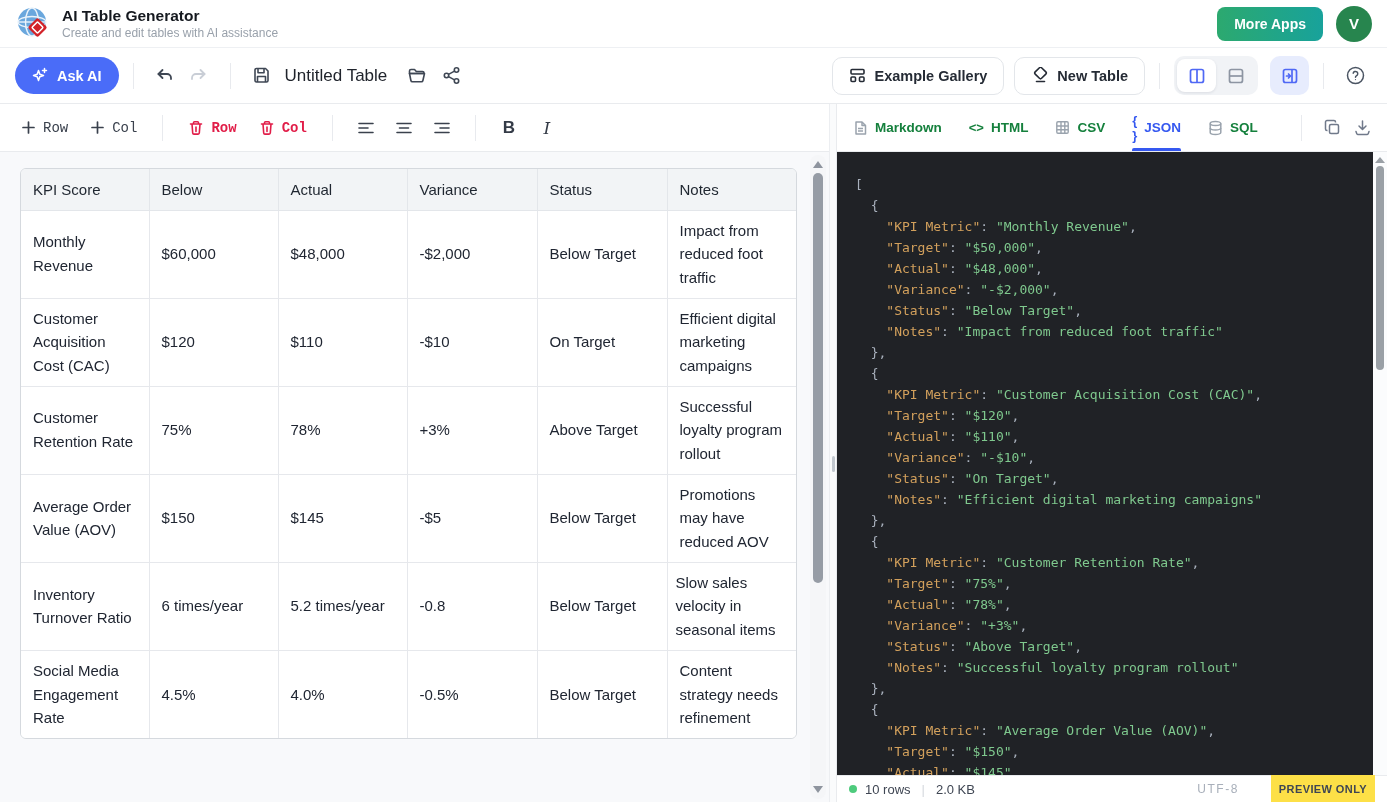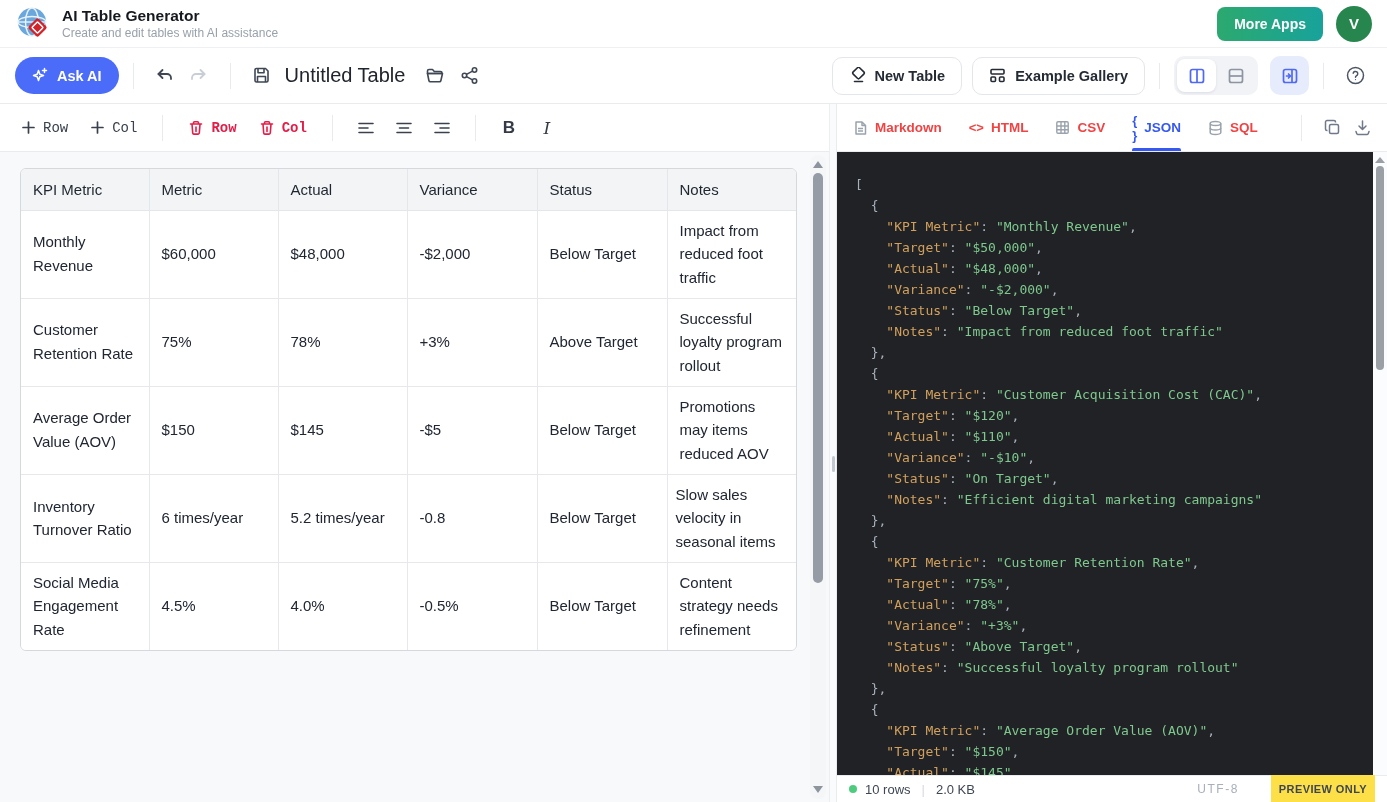--- a/index.html
+++ b/index.html
@@ -25,21 +25,21 @@
   .toolbar { height:56px; flex:0 0 56px; display:flex; align-items:center; padding:0 15px;
     border-bottom:1px solid #e9ebee; background:#fff; }
   .ask-ai { height:37px; border-radius:19px; background:var(--accent,#4a6cf8); color:#fff;
     font-weight:700; font-size:14.5px; font-family:inherit; padding:0 17px; display:flex;
     align-items:center; gap:8px; border:none; cursor:pointer; }
   .tb-divider { width:1px; height:26px; background:#e8eaee; margin:0 14px; }
   .icon-btn { width:34px; height:34px; display:flex; align-items:center; justify-content:center;
     background:transparent; border:none; border-radius:6px; cursor:pointer; }
   .icon-btn svg { stroke:#3f4754; }
   .icon-btn.disabled svg { stroke:#c9ced6; }
-  .doc-title { font-size:20px; color:#20242c; margin:0 13px 0 6px; }
+  .doc-title { font-size:17px; color:#20242c; margin:0 13px 0 6px; }
   .toolbar-right { margin-left:auto; display:flex; align-items:center; }
   .btn-outline { height:38px; padding:0 16px; border:1px solid #e3e6ea; border-radius:10px;
     background:#fff; display:flex; align-items:center; gap:9px; font-size:14.5px;
     font-weight:600; color:#252b35; font-family:inherit; cursor:pointer; }
   .btn-outline + .btn-outline { margin-left:10px; }
   .segmented { background:#f1f3f6; border-radius:10px; padding:3px; display:flex; }
   .seg { width:39px; height:33px; border-radius:8px; display:flex; align-items:center;
     justify-content:center; border:none; background:transparent; cursor:pointer; }
   .seg.active { background:#fff; box-shadow:0 1px 3px rgba(20,30,60,.10); }
   .panel-btn { width:39px; height:39px; border-radius:10px; background:#e7ecfd; border:none;
@@ -90,21 +90,21 @@
     border-right:5px solid transparent; }
   .sb-arrow.up { top:6px; border-bottom:7px solid #8e949e; }
   .sb-arrow.down { bottom:6px; border-top:7px solid #8e949e; }
   .sb-thumb { position:absolute; left:3px; width:10px; border-radius:5px; background:#969ca5; }
   .v-scrollbar .sb-thumb { top:18px; height:410px; }
 
   
   .export-tabs { height:48px; flex:0 0 48px; border-bottom:1px solid #e9ebee; display:flex;
     align-items:center; padding:0 16px; background:#fff; }
   .tab { height:100%; display:flex; align-items:center; gap:7px; margin-right:27px;
-    font-size:13.5px; font-weight:700; color:#ef4444; position:relative; background:none;
+    font-size:13.5px; font-weight:700; color:#15803d; position:relative; background:none;
     border:none; font-family:inherit; cursor:pointer; }
   .tab .glyph { font-size:13px; font-weight:700; }
   .tab svg { stroke:#9aa3ad; }
   .tab.active { color:var(--tab-active,#3558f0); }
   .tab.active::after { content:""; position:absolute; left:0; right:0; bottom:0; height:3px;
     border-radius:2px 2px 0 0; background:var(--tab-active,#3558f0); }
   .tabs-right { margin-left:auto; display:flex; align-items:center; }
   .tabs-right .tb-divider { margin:0 16px; }
   .tool-icon { width:30px; height:30px; background:none; border:none; display:flex;
     align-items:center; justify-content:center; cursor:pointer; }
@@ -203,35 +203,35 @@
           <circle cx="14.5" cy="15" r="2.2"></circle>
         <line x1="6.5" y1="8.4" x2="12.5" y2="5.1"></line>
           <line x1="6.5" y1="10.6" x2="12.5" y2="13.9"></line>
       </svg>
     </button>
 
     <div class="toolbar-right">
       <button class="btn-outline">
         <span style="display:flex;">
           <svg width="17" height="17" viewBox="0 0 17 17" fill="none" stroke="#252b35" stroke-width="1.6" stroke-linejoin="round">
-            <rect x="5" y="1.5" width="9" height="9" rx="1.5" transform="rotate(45 9.5 6)"></rect>
-            <path d="M5.5 14.5 h8" stroke-linecap="round"></path>
-          </svg>
-        </span>
-        <span>New Table</span>
-      </button>
-      <button class="btn-outline">
-        <span style="display:flex;">
-          <svg width="17" height="17" viewBox="0 0 17 17" fill="none" stroke="#252b35" stroke-width="1.6" stroke-linejoin="round">
             <rect x="2" y="2.5" width="13" height="4.5" rx="1"></rect>
             <rect x="2" y="10" width="4.5" height="4.5" rx="1"></rect>
             <rect x="10.5" y="10" width="4.5" height="4.5" rx="1"></rect>
           </svg>
         </span>
         <span>Example Gallery</span>
+      </button>
+      <button class="btn-outline">
+        <span style="display:flex;">
+          <svg width="17" height="17" viewBox="0 0 17 17" fill="none" stroke="#252b35" stroke-width="1.6" stroke-linejoin="round">
+            <rect x="5" y="1.5" width="9" height="9" rx="1.5" transform="rotate(45 9.5 6)"></rect>
+            <path d="M5.5 14.5 h8" stroke-linecap="round"></path>
+          </svg>
+        </span>
+        <span>New Table</span>
       </button>
       <div class="tb-divider"></div>
       <div class="segmented">
         <button class="seg active">
           <span style="display:flex;">
             <svg width="18" height="18" viewBox="0 0 18 18" fill="none" stroke="#4f68f5" stroke-width="1.7" stroke-linejoin="round">
               <rect x="2.5" y="2.5" width="13" height="13" rx="2"></rect>
                 <line x1="9" y1="2.5" x2="9" y2="15.5"></line>
             </svg>
           </span>
@@ -333,52 +333,60 @@
             <colgroup>
               <col style="width:128px">
                 <col style="width:129px">
                 <col style="width:129px">
               <col style="width:130px">
                 <col style="width:130px">
                 <col style="width:131px">
             </colgroup>
             <thead>
               <tr>
-                  <th>KPI Metric</th>
-                  <th>Metric</th>
+                  <th>KPI Score</th>
+                  <th>Below</th>
                   <th>Actual</th>
                   <th>Variance</th>
                   <th>Status</th>
                   <th>Notes</th>
                 </tr>
             </thead>
             <tbody>
                 <tr>
                   <td style="height: 80px;">Monthly Revenue</td>
                   <td style="height: 80px;">$60,000</td>
                   <td style="height: 80px;">$48,000</td>
                   <td style="height: 80px;">-$2,000</td>
                   <td style="height: 80px;">Below Target</td>
                   <td style="height: 80px;">Impact from reduced foot traffic</td>
                 </tr>
                 <tr>
+                  <td style="height: 80px;">Customer Acquisition Cost (CAC)</td>
+                  <td style="height: 80px;">$120</td>
+                  <td style="height: 80px;">$110</td>
+                  <td style="height: 80px;">-$10</td>
+                  <td style="height: 80px;">On Target</td>
+                  <td style="height: 80px;">Efficient digital marketing campaigns</td>
+                </tr>
+                <tr>
                   <td style="height: 80px;">Customer Retention Rate</td>
                   <td style="height: 80px;">75%</td>
                   <td style="height: 80px;">78%</td>
                   <td style="height: 80px;">+3%</td>
                   <td style="height: 80px;">Above Target</td>
                   <td style="height: 80px;">Successful loyalty program rollout</td>
                 </tr>
                 <tr>
                   <td style="height: 80px;">Average Order Value (AOV)</td>
                   <td style="height: 80px;">$150</td>
                   <td style="height: 80px;">$145</td>
                   <td style="height: 80px;">-$5</td>
                   <td style="height: 80px;">Below Target</td>
-                  <td style="height: 80px;">Promotions may items reduced AOV</td>
+                  <td style="height: 80px;">Promotions may have reduced AOV</td>
                 </tr>
                 <tr>
                   <td style="height: 80px;">Inventory Turnover Ratio</td>
                   <td style="height: 80px;">6 times/year</td>
                   <td style="height: 80px;">5.2 times/year</td>
                   <td style="height: 80px;">-0.8</td>
                   <td style="height: 80px;">Below Target</td>
                   <td style="height: 80px; padding-left: 8px;">Slow sales velocity in seasonal items</td>
                 </tr>
                 <tr>

